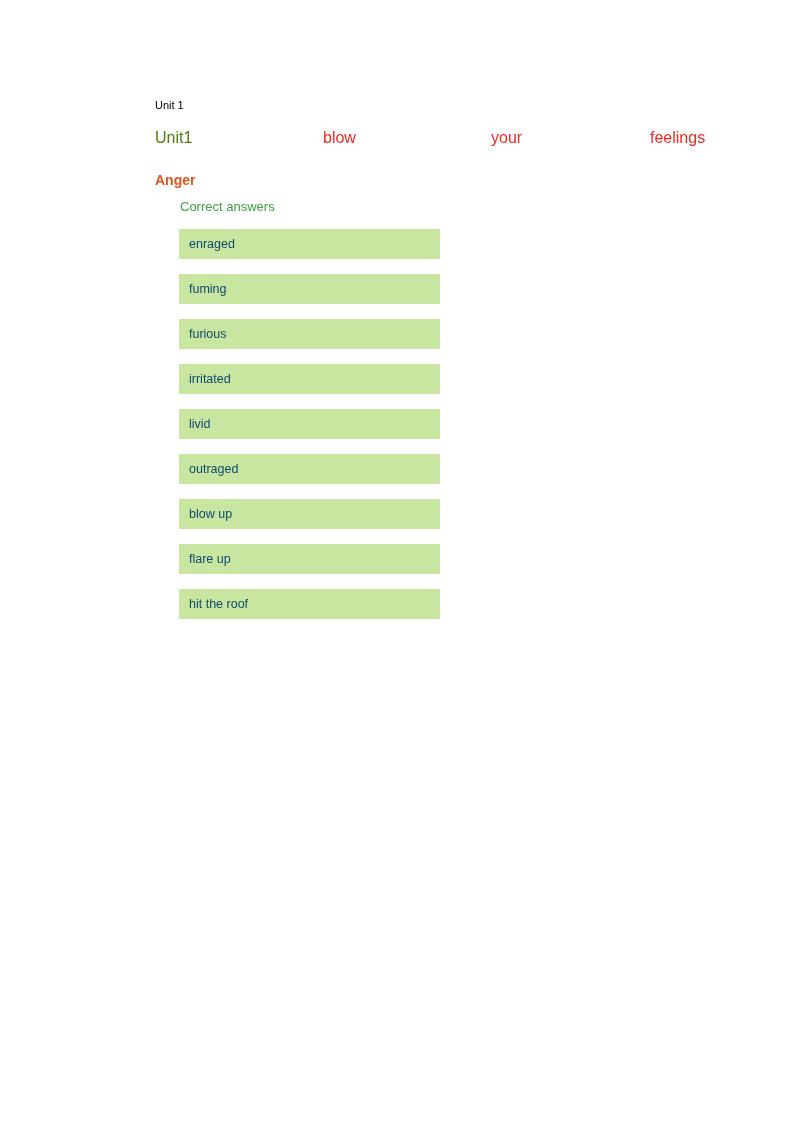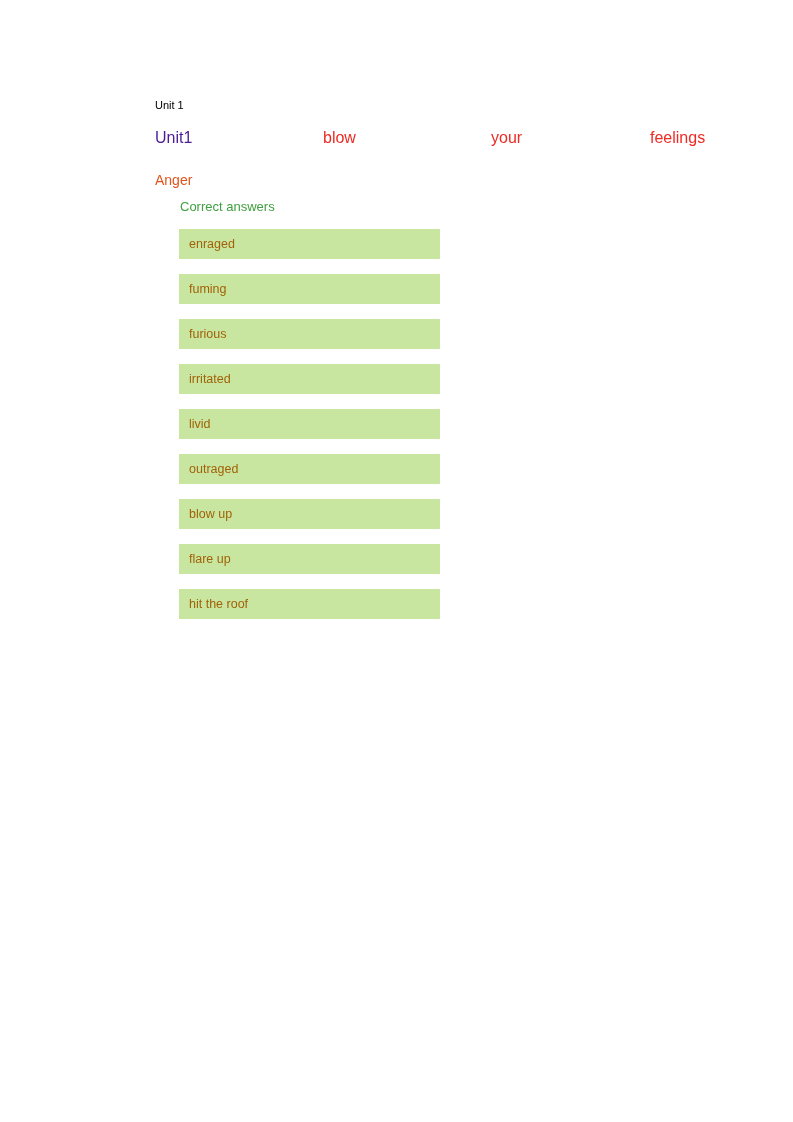--- a/index.html
+++ b/index.html
@@ -58,21 +58,21 @@
   .title-word.w2 { left: 336px; }
   .title-word.w3 { left: 495px; }
 
   
   .section-heading {
     position: absolute;
     left: 119px;
     top: 171px;
     font-size: 14px;
     line-height: 18px;
-    font-weight: normal;
+    font-weight: bold;
     color: #e2541d;
     white-space: nowrap;
   }
 
   
   .subheading {
     position: absolute;
     left: 144px;
     top: 198px;
     font-size: 13px;
@@ -97,33 +97,33 @@
     box-sizing: border-box;
   }
   .answer-item:last-child { margin-bottom: 0; }
   .answer-text {
     position: absolute;
     left: 10px;
     top: 0;
     height: 30px;
     line-height: 30px;
     font-size: 12.5px;
-    color: #a16207;
+    color: #0c4a6e;
     white-space: nowrap;
   }
 </style>
 </head>
 <body>
 
 <div id="page" style="background: rgb(255, 255, 255); margin-left: 36px;">
 
   <div class="unit-label">Unit 1</div>
 
   <div class="title-row">
-    <div class="title-word w0" style="color: #4c1d95;">Unit1</div>
+    <div class="title-word w0" style="color: #4d7c0f;">Unit1</div>
     <div class="title-word w1" style="color: rgb(238, 42, 36);">blow</div>
     <div class="title-word w2" style="color: rgb(238, 42, 36);">your</div>
     <div class="title-word w3" style="color: rgb(238, 42, 36);">feelings</div>
   </div>
 
   <div class="section-heading" style="color: rgb(226, 84, 29);">Anger</div>
 
   <div class="subheading" style="color: rgb(63, 160, 63);">Correct answers</div>
 
   <div class="answers-list" id="answers-list">

